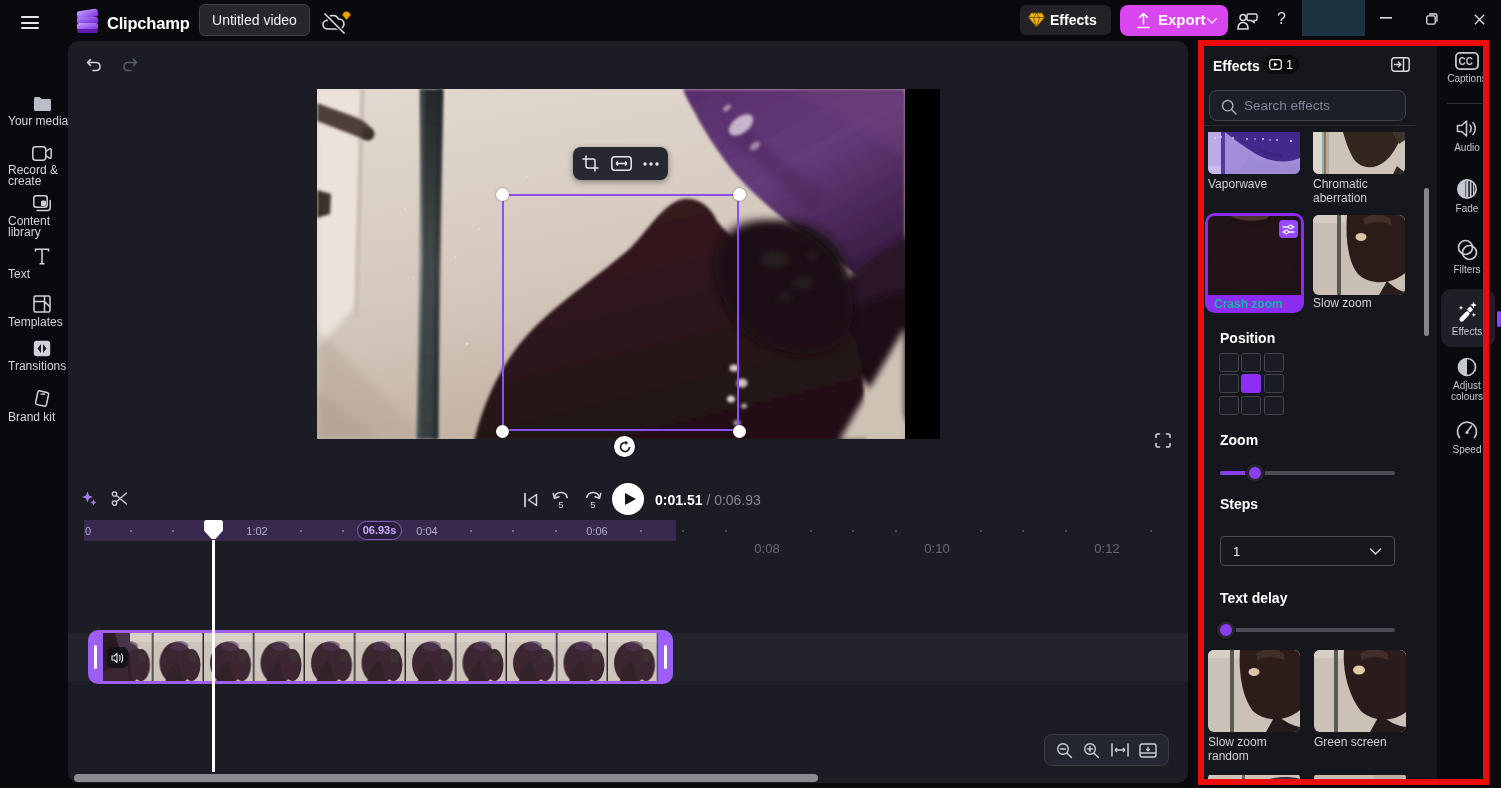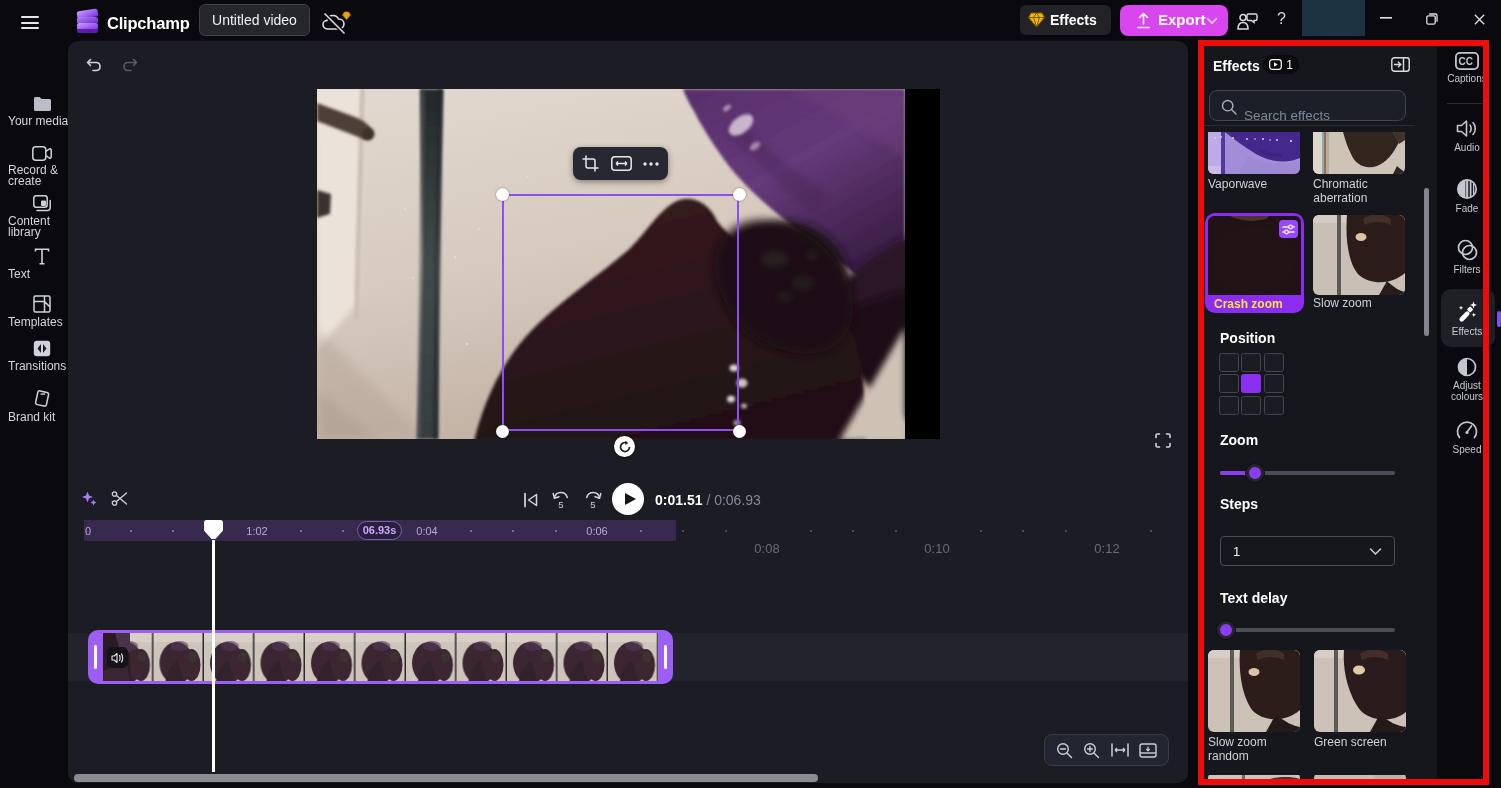--- a/index.html
+++ b/index.html
@@ -47,21 +47,21 @@
 
 #phline { position:absolute; left:212px; top:540px; width:3px; height:232px; background:#fff; }
 
 #zoombox { position:absolute; left:1044px; top:734px; width:125px; height:32px; background:#232530; border:1px solid #3a3c46; border-radius:8px; display:flex; align-items:center; justify-content:space-around; padding:0 6px; }
 #hscroll { position:absolute; left:74px; top:774px; width:744px; height:8px; background:#8b8b93; border-radius:4px; }
 
 #panel { position:absolute; left:1204px; top:41px; width:233px; height:742px; background:#16171d; border-radius:10px 0 0 10px; }
 #ptitle { position:absolute; left:1213px; top:58px; font-size:14px; font-weight:bold; color:#fff; }
 #pbadge { position:absolute; left:1263px; top:55px; width:36px; height:19px; background:#0b0b0e; border-radius:9px; display:flex; align-items:center; justify-content:center; gap:4px; color:#fff; font-size:12px; }
 #searchbox { position:absolute; left:1209px; top:90px; width:197px; height:31px; background:#1d1f28; border:1px solid #41454f; border-radius:8px; }
-#searchbox span { position:absolute; left:34px; top:17px; font-size:13.5px; color:#7f8798; }
+#searchbox span { position:absolute; left:34px; top:7px; font-size:13.5px; color:#7f8798; }
 #pdivider { position:absolute; left:1204px; top:125px; width:211px; height:1px; background:#2c2d33; }
 .ethumb { position:absolute; border-radius:6px; overflow:hidden; }
 .elabel { position:absolute; font-size:12px; color:#ced1d9; line-height:13.5px; }
 .sechead { position:absolute; font-size:14px; font-weight:bold; color:#fff; }
 .gsq { position:absolute; width:20px; height:19px; border:1.5px solid #43464f; border-radius:2.5px; background:#1b1c23; }
 .slidtrack { position:absolute; left:1220px; width:175px; height:4px; border-radius:2px; background:#4a4d57; }
 .slidfill { position:absolute; height:4px; border-radius:2px; background:#8b3df0; }
 .slidthumb { position:absolute; width:18px; height:18px; border-radius:50%; background:#8b3df0; border:3.5px solid #26262e; box-shadow:0 0 0 1px #111; }
 #stepsdd { position:absolute; left:1220px; top:536px; width:175px; height:30px; border:1px solid #4a4d57; border-radius:4px; color:#f0f0f2; font-size:13px; }
 #pscroll { position:absolute; left:1424px; top:188px; width:5px; height:148px; background:#84858d; border-radius:3px; }
@@ -509,31 +509,31 @@
       <rect x="0" y="0" width="9" height="42" fill="#ded6ca"></rect>
       <rect x="9" y="0" width="2" height="42" fill="#7fb3ad"></rect>
       <rect x="11" y="0" width="2" height="42" fill="#a06a58"></rect>
       <rect x="13" y="0" width="3" height="42" fill="#b8ab9c"></rect>
       <path d="M30 0 L80 0 L86 10 C80 22 74 30 64 34 C52 38 42 32 38 22 C34 14 32 7 30 0 Z" fill="#32261f"></path>
       <path d="M80 0 L92 0 L92 8 L86 12 Z" fill="#40332a"></path>
       <path d="M84 34 C87 37 90 39 92 40 L92 42 L80 42 Z" fill="#2e2420"></path>
     </svg>
   </div>
   <div class="elabel" style="left:1208px;top:178px;">Vaporwave</div>
-  <div class="elabel" style="left:1313px;top:178px;text-align:center;">Chromatic<br>aberration</div>
+  <div class="elabel" style="left:1313px;top:178px;">Chromatic<br>aberration</div>
 
   <div class="abs" style="left:1205px;top:213px;width:99px;height:100px;background:#8b2cf0;border-radius:10px;"></div>
   <div class="ethumb" style="left:1208px;top:216px;width:93px;height:79px;border-radius:6px 6px 0 0;">
     <svg width="93" height="79" viewBox="0 0 93 79">
       <rect width="93" height="79" fill="#1f1315"></rect>
       <path d="M22 0 C32 5 46 6 58 3 L61 0 Z" fill="#5e4136" opacity="0.75"></path>
       <ellipse cx="46" cy="44" rx="42" ry="34" fill="#221417" opacity="0.9"></ellipse>
     </svg>
   </div>
-  <div class="abs" style="left:1214px;top:297px;font-size:12px;font-weight:bold;color:#fde047;">Crash zoom</div>
+  <div class="abs" style="left:1214px;top:297px;font-size:12px;font-weight:bold;color:#14b8a6;">Crash zoom</div>
   <div class="abs" style="left:1279px;top:220px;width:19px;height:18px;background:#9747ff;border-radius:4px;">
     <svg style="position:absolute;left:3px;top:3.5px" width="13" height="11" viewBox="0 0 13 11">
       <line x1="0.5" y1="3" x2="12.5" y2="3" stroke="#fff" stroke-width="1.4"></line>
       <line x1="0.5" y1="8" x2="12.5" y2="8" stroke="#fff" stroke-width="1.4"></line>
       <circle cx="8.5" cy="3" r="1.8" fill="#9747ff" stroke="#fff" stroke-width="1.2"></circle>
       <circle cx="4.5" cy="8" r="1.8" fill="#9747ff" stroke="#fff" stroke-width="1.2"></circle>
     </svg>
   </div>
   <div class="ethumb" style="left:1313px;top:215px;width:92px;height:80px;">
     <svg width="92" height="80" viewBox="0 0 92 80">

